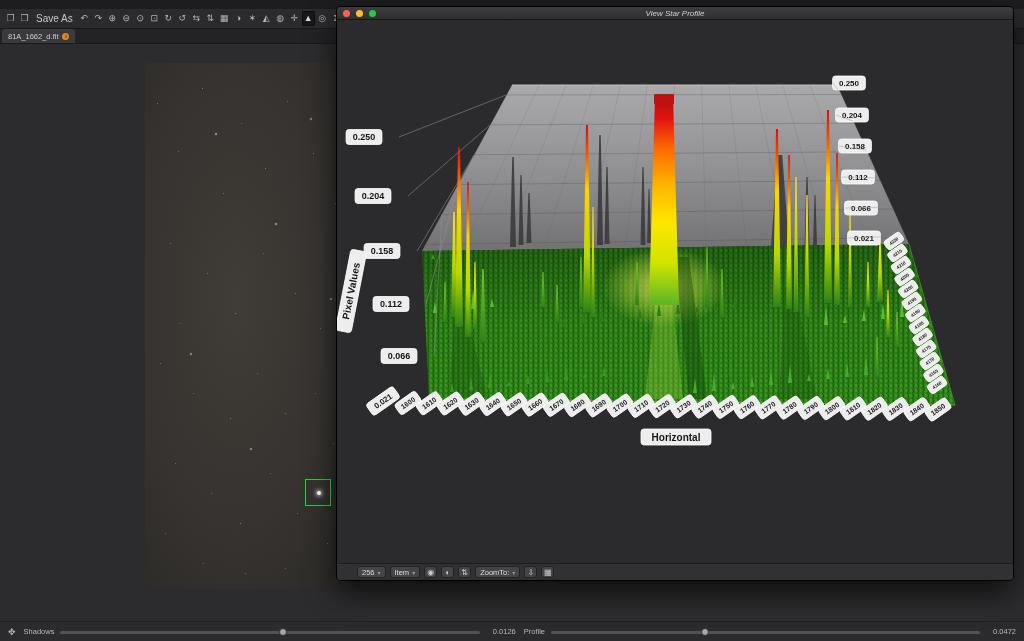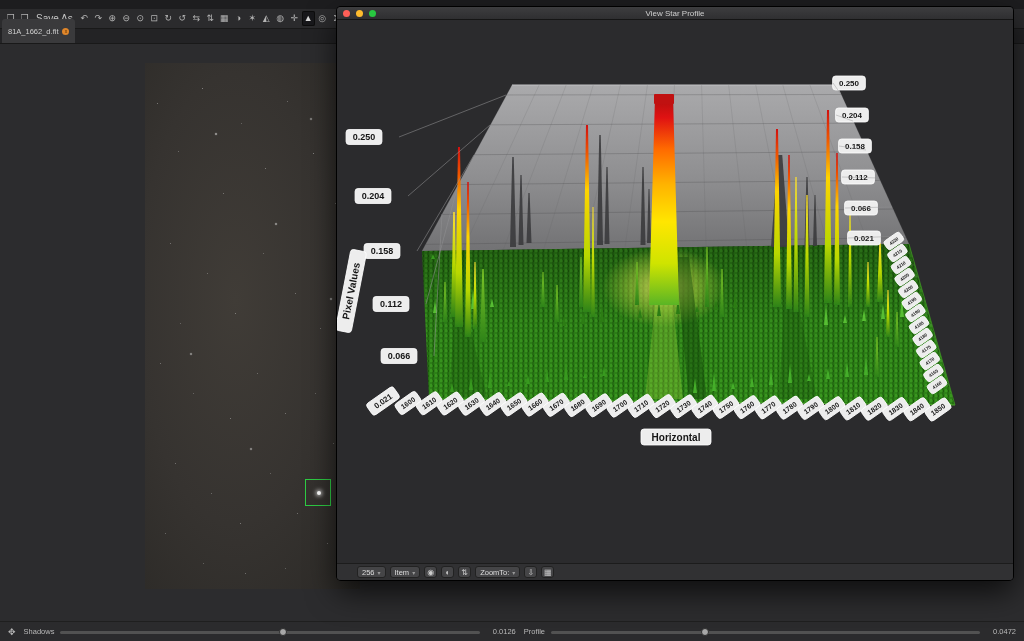--- a/index.html
+++ b/index.html
@@ -13,21 +13,21 @@
   .titlebar .title { font-size:7px; line-height:9px; color:#8f8f8f; }
 
   .toolbar { height:20px; background:#2b2b2d; border-bottom:1px solid #191919;
              display:flex; align-items:center; gap:1px; padding:0 4px; overflow:hidden; }
   .icon { min-width:13px; height:15px; line-height:15px; text-align:center; font-size:9px;
           color:#b4b4b4; border-radius:2px; padding:0 1px; cursor:default; }
   .icon.active { background:#18181b; box-shadow:inset 0 0 0 1px #0d0d0d; color:#d8d8d8; }
   .icon.textbtn { font-size:10px; color:#c6c6c6; padding:0 4px; }
 
   .tabbar { height:15px; background:#232325; border-bottom:1px solid #191919; display:flex; align-items:flex-end; }
-  .tab { margin-left:2px; height:24px; padding:0 6px; background:#3a3a3c; border-radius:3px 3px 0 0;
+  .tab { margin-left:2px; height:14px; padding:0 6px; background:#3a3a3c; border-radius:3px 3px 0 0;
          display:flex; align-items:center; gap:4px; font-size:7.5px; color:#cfcfcf;justify-content:center; }
   .tab-close { width:7px; height:7px; border-radius:50%; background:#e0862a; font-size:5px; line-height:7px;
                color:#5a3000; text-align:center; }
 
   .viewer { position:relative; flex:1; background:#2c2c2e; overflow:hidden; }
   .astro-image { position:absolute; left:145px; top:19px; width:215px; height:526px;
     background:radial-gradient(ellipse at 42% 45%, #403c37 0%, #363330 55%, #2b2926 100%); }
   .stars { position:absolute; width:1px; height:1px; border-radius:50%; }
   .s1 { box-shadow:
     12px 40px 0 rgba(255,255,255,.45), 33px 88px 0 rgba(255,255,255,.35), 57px 25px 0 rgba(255,255,255,.5),
@@ -62,21 +62,21 @@
 
   .statusbar { height:14px; background:#232325; border-top:1px solid #161616; display:flex; align-items:center;
                gap:12px; padding:0 6px; font-size:8px; color:#a8a8a8; }
   .statusbar .spacer { flex:1; }
   .led { width:7px; height:7px; border-radius:50%; background:#35d13d; }
 
   
   .dialog { position:absolute; left:337px; top:7px; width:676px; height:573px; background:#2b2b2d;
             border-radius:4px; overflow:hidden; box-shadow:0 12px 30px rgba(0,0,0,.7), 0 0 0 1px #000; }
   .dlg-titlebar { position:absolute; top:0; left:0; right:0; height:13px; z-index:5;
-                  background:linear-gradient(#3d3d3f,#2f2f31); border-bottom:1px solid #151515; }
+                  background:linear-gradient(#3d3d3f,#2f2f31); border-bottom:1px solid #151515;font-style:italic; }
   .tl { position:absolute; top:3px; width:7px; height:7px; border-radius:50%; }
   .tl.red { left:6px; background:#ff5f57; } .tl.yellow { left:19px; background:#febc2e; } .tl.green { left:32px; background:#28c840; }
   .dlg-title { display:block; text-align:center; font-size:8px; line-height:13px; color:#cfcfcf; }
   .scene { position:absolute; inset:0; z-index:1; }
   .dlg-toolbar { position:absolute; bottom:0; left:0; right:0; height:17px; z-index:5; background:#313133;
                  border-top:1px solid #1c1c1c; display:flex; align-items:center; gap:4px; padding:0 20px; }
   .combo { height:12px; background:#454547; border:1px solid #222; border-radius:3px; font-size:7.5px;
            color:#ddd; padding:0 4px; display:flex; align-items:center; gap:3px; }
   .combo .caret { font-size:6px; color:#999; }
   .dbtn { min-width:13px; height:12px; background:#454547; border:1px solid #222; border-radius:3px;

